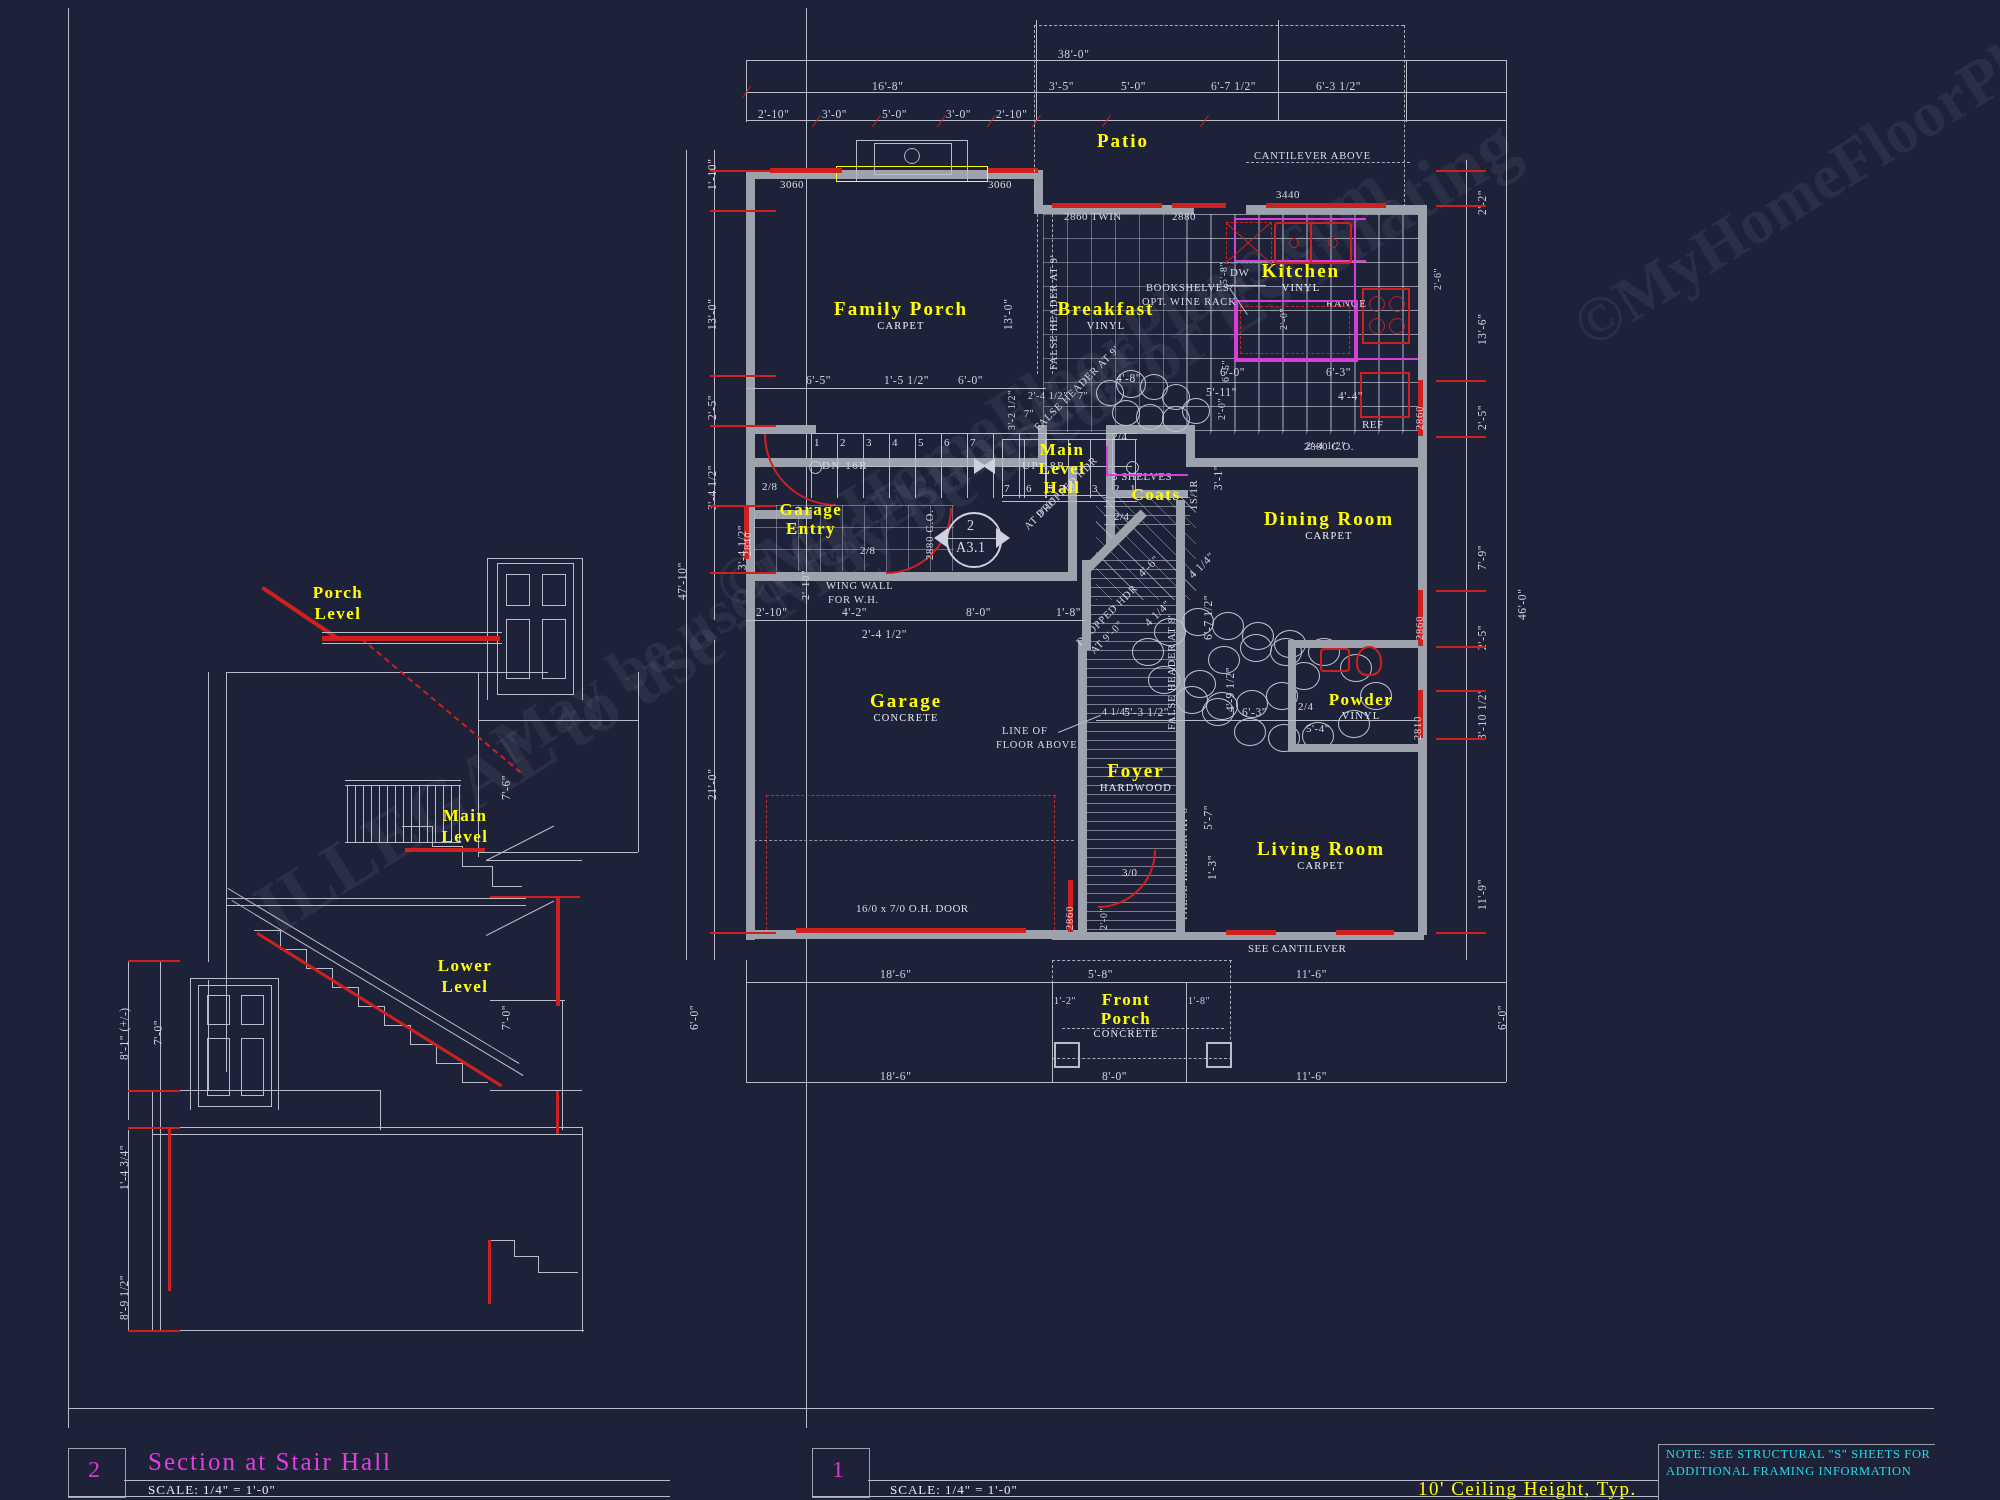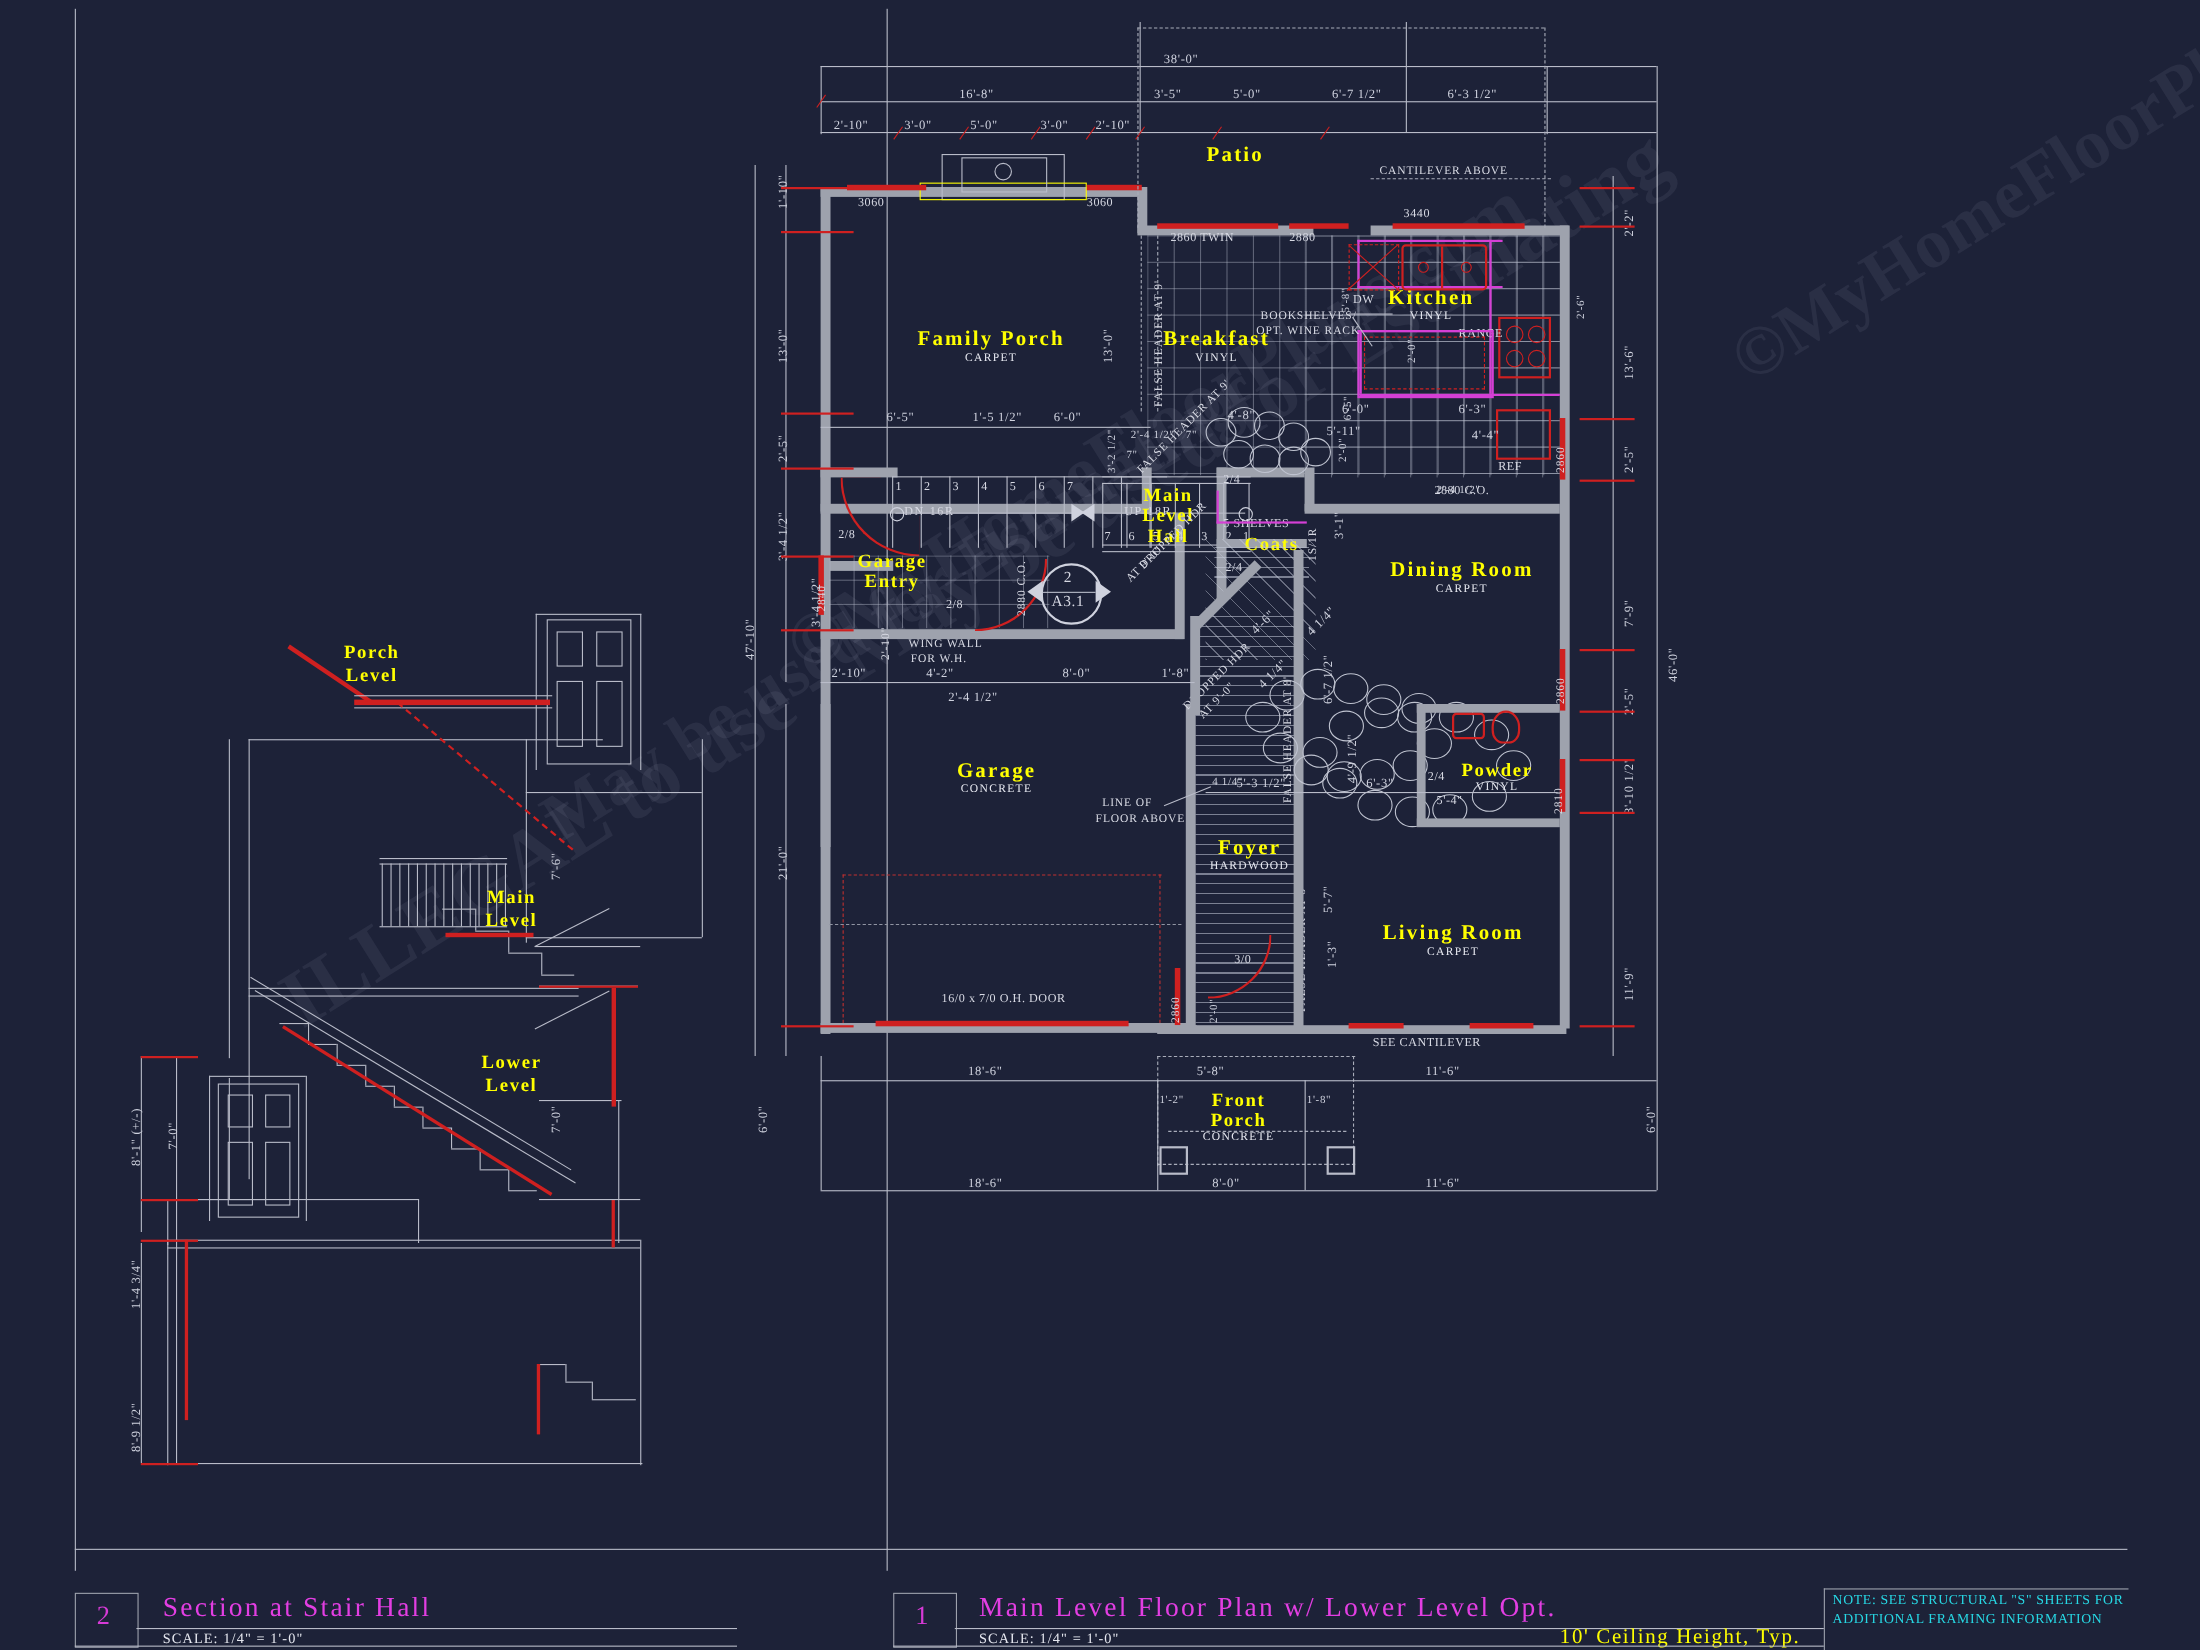--- a/index.html
+++ b/index.html
@@ -713,21 +713,20 @@
 
     <div class="tb-box" style="left:68px;top:18px;width:56px;height:48px;"></div>
     <div class="tb-num" style="left:88px;top:26px;">2</div>
     <div class="tb-title" style="left:148px;top:18px;">Section at Stair Hall</div>
     <div class="hl" style="left:124px;top:50px;width:546px;"></div>
     <div class="tb-scale" style="left:148px;top:52px;">SCALE:  1/4"  =  1'-0"</div>
     <div class="hl" style="left:68px;top:66px;width:602px;"></div>
 
     <div class="tb-box" style="left:812px;top:18px;width:56px;height: 48px;"></div>
     <div class="tb-num" style="left:832px;top:26px;">1</div>
-    <div class="tb-title" style="left:890px;top:18px;">Main Level Floor Plan w/ Lower Level Opt.</div>
     <div class="hl" style="left:868px;top:50px;width:790px;"></div>
     <div class="tb-scale" style="left:890px;top:52px;">SCALE:  1/4"  =  1'-0"</div>
     <div class="tb-ceil" style="left:1418px;top:48px;">10' Ceiling Height, Typ.</div>
     <div class="hl" style="left:812px;top:66px;width:846px;"></div>
 
     <div class="tb-box" style="left:1658px;top:14px;width:276px;height:56px;border-left:1px solid #9ea2ad;border-right:none;border-top:1px solid #9ea2ad;border-bottom:1px solid #9ea2ad;"></div>
     <div class="tb-note" style="left:1666px;top:16px;width:266px;white-space:normal;">NOTE: SEE STRUCTURAL "S" SHEETS FOR ADDITIONAL FRAMING INFORMATION</div>
   </div>
 
 </div>

